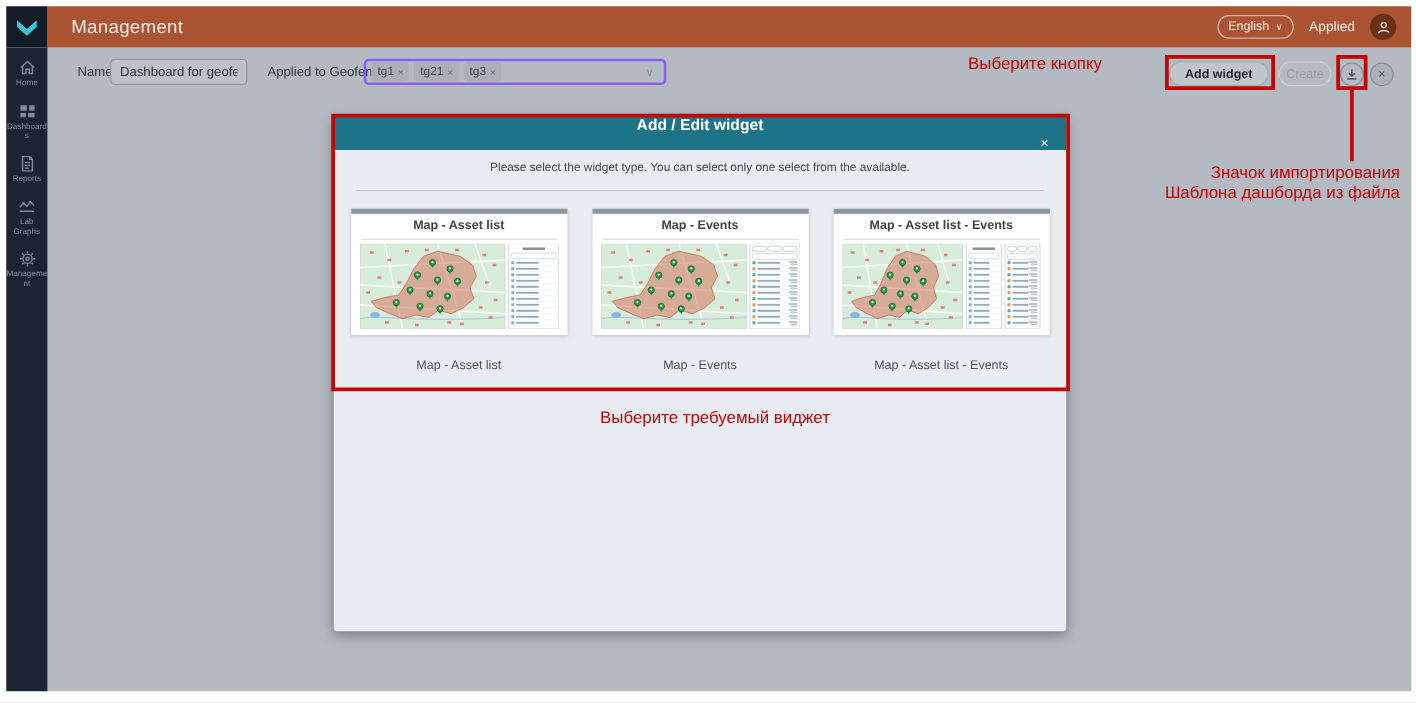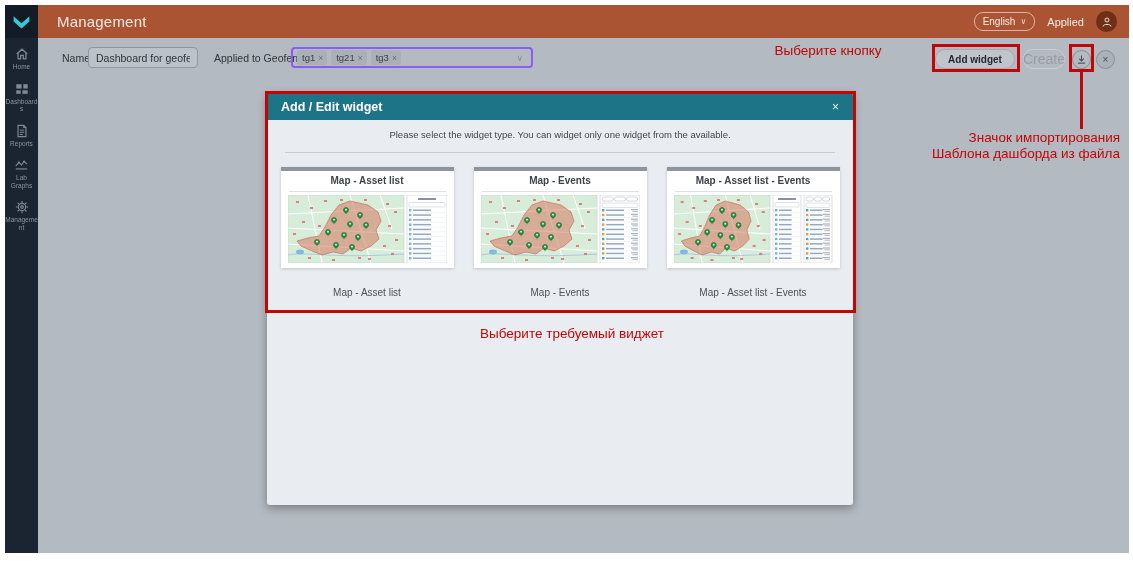--- a/index.html
+++ b/index.html
@@ -29,28 +29,28 @@
   
   .tb-label { position:absolute; font-size:10.5px; color:#2f353b; }
   .req { color:#c23b2e; }
   .name-input { position:absolute; left:50px; top:9px; width:110px; height:21px; background:#bcc2c9; border:1px solid #8f979f; border-radius:4px; font-size:10.5px; color:#2e343a; padding:0 7px; font-family:"Liberation Sans",sans-serif; }
   .geo-select { position:absolute; left:253px; top:9px; width:242px; height:21px; border:2px solid #8b5cf6; border-radius:4px; display:flex; align-items:center; padding:0 8px 0 4px; gap:4px; cursor:pointer;}
   .tag { background:#a9b0b8; border-radius:3px; font-size:9.5px; color:#3a4046; padding:2px 4px 2px 5px; display:flex; align-items:center; gap:3px; }
   .tag .tag-x { color:#697078; font-size:8.5px; cursor:pointer; }
   .geo-chev { margin-left:auto; color:#878f97; font-size:9px; }
 
   .btn-addwidget { position:absolute; left:897px; top:11px; width:80px; height:20px; border-radius:10px; background:#bfc5cb; border:1px solid #a2a9b0; color:#24292f; font-size:10px; font-weight:bold; display:flex; align-items:center; justify-content:center; cursor:pointer;}
-  .btn-create { position:absolute; left:985px; top:11px; width:42px; height:20px; border-radius:10px; border:1px solid #c9ced4; color:#979ea6; font-size:14px; display:flex; align-items:center; justify-content:center; }
+  .btn-create { position:absolute; left:985px; top:11px; width:42px; height:20px; border-radius:10px; border:1px solid #c9ced4; color:#979ea6; font-size:10px; display:flex; align-items:center; justify-content:center; }
   .btn-circle { position:absolute; top:12px; width:19px; height:19px; border-radius:50%; border:1px solid #878f98; display:flex; align-items:center; justify-content:center; cursor:pointer; color:#4a5056;}
   .btn-dl { left:1034px; }
   .btn-x { left:1058px; background:#aab1b8; font-size:10px; }
 
   
   .modal { position:absolute; left:229px; top:55px; width:586px; height:412px; background:#e9edf1; border-radius:3px; box-shadow:0 3px 10px rgba(0,0,0,.35); z-index:6; }
-  .modal-header { position:absolute; left:0; top:0; right:0; height:27px; background:#1e7487; border-radius:3px 3px 0 0; display:flex; align-items:center; padding:0 14px; }
+  .modal-header { position:absolute; left:0; top:0; right:0; height:27px; background:#1e7487; border-radius:3px 3px 0 0; display:flex; align-items:center; padding:0 14px;flex-direction:column; }
   .modal-title { color:#ffffff; font-size:12.5px; font-weight:bold; }
   .modal-close { margin-left:auto; color:#e8f2f4; font-size:12px; cursor:pointer; }
   .modal-instruction { position:absolute; top:36px; left:0; right:0; text-align:center; font-size:9.5px; color:#40474d; }
   .modal-divider { position:absolute; top:59px; left:18px; right:18px; height:1px; background:#c6ccd2; }
   .cards-row { position:absolute; top:74px; left:0; right:0; display:flex; justify-content:center; gap:20px; }
   .captions-row { position:absolute; top:194px; left:0; right:0; display:flex; justify-content:center; gap:20px; }
   .wcaption { width:173px; text-align:center; font-size:10px; color:#4b5157; }
   .wcard { width:173px; height:101px; background:#ffffff; box-shadow:0 1px 3px rgba(0,0,0,.18); cursor:pointer; position:relative; }
   .wcard-bar { position:absolute; left:0; top:0; right:0; height:4px; background:#8e959c; }
   .wcard-title { position:absolute; top:8px; left:0; right:0; text-align:center; font-size:10px; font-weight:bold; color:#3c434a; }
@@ -186,21 +186,21 @@
     </div>
     <div class="btn-circle btn-x">
       <span>×</span>
     </div>
 
     <div class="modal">
       <div class="modal-header">
         <span class="modal-title">Add / Edit widget</span>
         <span class="modal-close">×</span>
       </div>
-      <div class="modal-instruction">Please select the widget type. You can widget only one widget from the available.</div>
+      <div class="modal-instruction">Please select the widget type. You can select only one select from the available.</div>
       <div class="modal-divider"></div>
       <div class="cards-row" id="cards-row">
   <div class="wcard">
     <div class="wcard-bar"></div>
     <div class="wcard-title">Map - Asset list</div>
     <div class="wcard-divider"></div>
     <div class="wcard-preview"><svg width="159" height="68" viewBox="0 0 159 68" xmlns="http://www.w3.org/2000/svg">
                 <rect x="0" y="0" width="116" height="68" fill="#d7edda" stroke="#c3cdc6" stroke-width="0.6"></rect>
                 <path d="M0,19 L116,13 M20,0 L34,68 M0,49 L116,56 M62,0 L83,68 M92,0 L104,34 M0,33 L116,39" stroke="#ffffff" stroke-width="1.1" fill="none" opacity="0.9"></path>
                 <path d="M0,60 C20,56 40,64 116,59" stroke="#a9cbe2" stroke-width="1" fill="none"></path>

